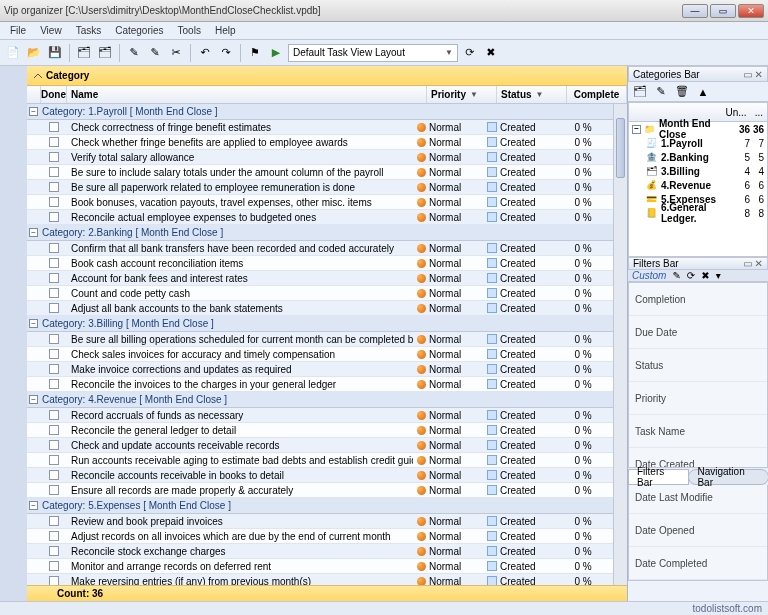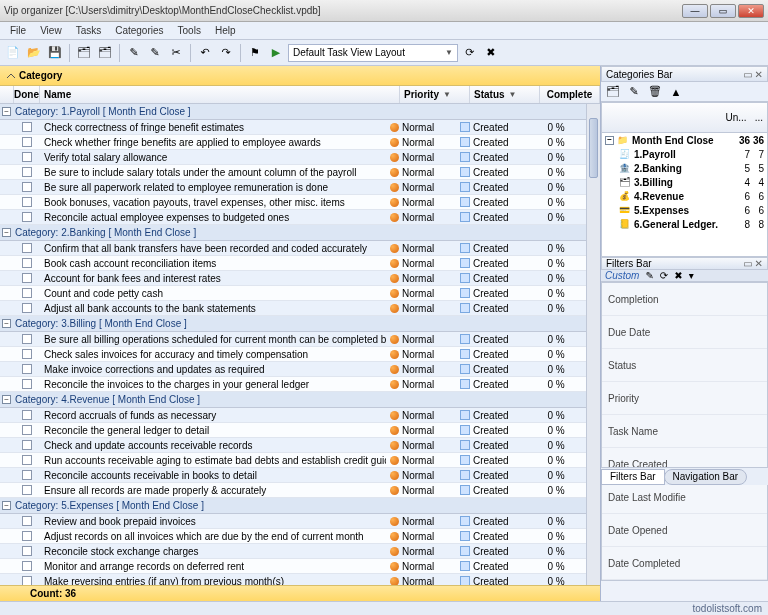--- a/index.html
+++ b/index.html
@@ -10,21 +10,21 @@
 .winbtn { width: 26px; height: 14px; border: 1px solid #888; border-radius: 2px; display: flex; align-items: center; justify-content: center; font-size: 9px; }
 .winbtn.min { background: linear-gradient(180deg,#e4e9f5,#c3cde4); }
 .winbtn.max { background: linear-gradient(180deg,#e4e9f5,#c3cde4); }
 .winbtn.close { background: linear-gradient(180deg,#e98,#c43); color: #fff; }
 .menubar { height: 18px; background: #eaf0fa; border-bottom: 1px solid #c0c8d8; display: flex; align-items: center; padding: 0 4px; gap: 2px; }
 .menubar span { padding: 2px 6px; font-size: 10px; color: #333; }
 .toolbar { height: 26px; background: #e8eef8; border-bottom: 1px solid #c0c8d8; display: flex; align-items: center; padding: 0 4px; gap: 3px; }
 .tbtn { width: 18px; height: 18px; border: 1px solid transparent; border-radius: 2px; display: flex; align-items: center; justify-content: center; font-size: 11px; }
 .tsep { width: 1px; height: 18px; background: #b8c0d0; margin: 0 2px; }
 .layoutsel { height: 18px; border: 1px solid #aab6d0; background: #fff; padding: 0 4px; font-size: 10px; display: flex; align-items: center; gap: 40px; }
-.main { display: flex; height: calc(615px - 22px - 18px - 26px - 14px); }
+.main { display: flex; height: calc(615px - 22px - 18px - 26px - 14px); margin-left: 27px; }
 .leftpane { width: 601px; display: flex; flex-direction: column; border-right: 1px solid #aab6d0; }
 .catstrip { height: 20px; background: linear-gradient(180deg,#ffe79a,#ffd868); border-bottom: 1px solid #d8be6a; display: flex; align-items: center; padding: 0 6px; }
 .catstrip svg { margin-right: 3px; }
 .colhdr { height: 18px; background: linear-gradient(180deg,#fdfdfe,#e7ecf5); border-bottom: 1px solid #c0c8d8; display: flex; align-items: center; font-weight: bold; }
 .colhdr > div { padding: 0 4px; border-right: 1px solid #d0d6e2; height: 100%; display: flex; align-items: center; }
 .col-exp { width: 14px; }
 .col-done { width: 26px; justify-content: center; }
 .col-name { flex: 1; }
 .col-pri { width: 70px; }
 .col-stat { width: 70px; }
@@ -38,21 +38,21 @@
 .taskrow.nalt { background: #fbfdff; }
 .taskrow > div { padding: 0 4px; height: 100%; display: flex; align-items: center; overflow: hidden; white-space: nowrap; }
 .cbox { width: 10px; height: 10px; border: 1px solid #8a96ac; background: #fff; }
 .pball { width: 9px; height: 9px; border-radius: 50%; background: radial-gradient(circle at 30% 30%, #ffb050, #d86810); margin-right: 3px; flex-shrink: 0; }
 .sicon { width: 10px; height: 10px; background: #cfe3ff; border: 1px solid #7aa8e0; margin-right: 3px; flex-shrink: 0; }
 .countrow { height: 16px; background: linear-gradient(180deg,#ffe79a,#ffd868); border-top: 1px solid #d8be6a; display: flex; align-items: center; padding-left: 30px; font-weight: bold; }
 .rightpane { width: 167px; display: flex; flex-direction: column; background: #eef2fa; }
 .panehdr { height: 16px; background: linear-gradient(180deg,#f7f9fc,#dde5f2); border: 1px solid #c0c8d8; display: flex; align-items: center; justify-content: space-between; padding: 0 4px; font-size: 10px; }
 .panetb { height: 20px; background: #eaf0fa; border-bottom: 1px solid #c0c8d8; display: flex; align-items: center; padding: 0 3px; gap: 3px; }
 .treebox { flex: 1; background: #fff; border: 1px solid #c0c8d8; overflow: hidden; font-size: 10px; }
-.treehdr { height: 30px; background: linear-gradient(180deg,#fdfdfe,#e7ecf5); border-bottom: 1px solid #c0c8d8; display: flex; justify-content: flex-end; padding: 0 4px; align-items: center; gap: 8px; font-size: 9px; }
+.treehdr { height: 19px; background: linear-gradient(180deg,#fdfdfe,#e7ecf5); border-bottom: 1px solid #c0c8d8; display: flex; justify-content: flex-end; padding: 0 4px; align-items: center; gap: 8px; font-size: 9px; }
 .tnode { display: flex; align-items: center; height: 14px; padding: 0 3px; }
 .tnode.root { font-weight: bold; }
 .tnode .eb { width: 9px; height: 9px; border: 1px solid #7a8aa0; background: #fff; display: flex; align-items: center; justify-content: center; font-size: 8px; line-height: 1; margin-right: 3px; }
 .tnode .ind { width: 14px; }
 .tnode .ticn { width: 12px; height: 11px; margin-right: 3px; display: flex; align-items: center; justify-content: center; font-size: 9px; }
 .tnode .tlbl { flex: 1; }
 .tnode .tn { width: 14px; text-align: right; }
 .filtersbox { height: 210px; display: flex; flex-direction: column; }
 .filterstb { height: 18px; background: #dfe6f2; border-bottom: 1px solid #c0c8d8; display: flex; align-items: center; padding: 0 4px; gap: 6px; }
 .filterstb .cust { color: #2a5db0; font-style: italic; }

